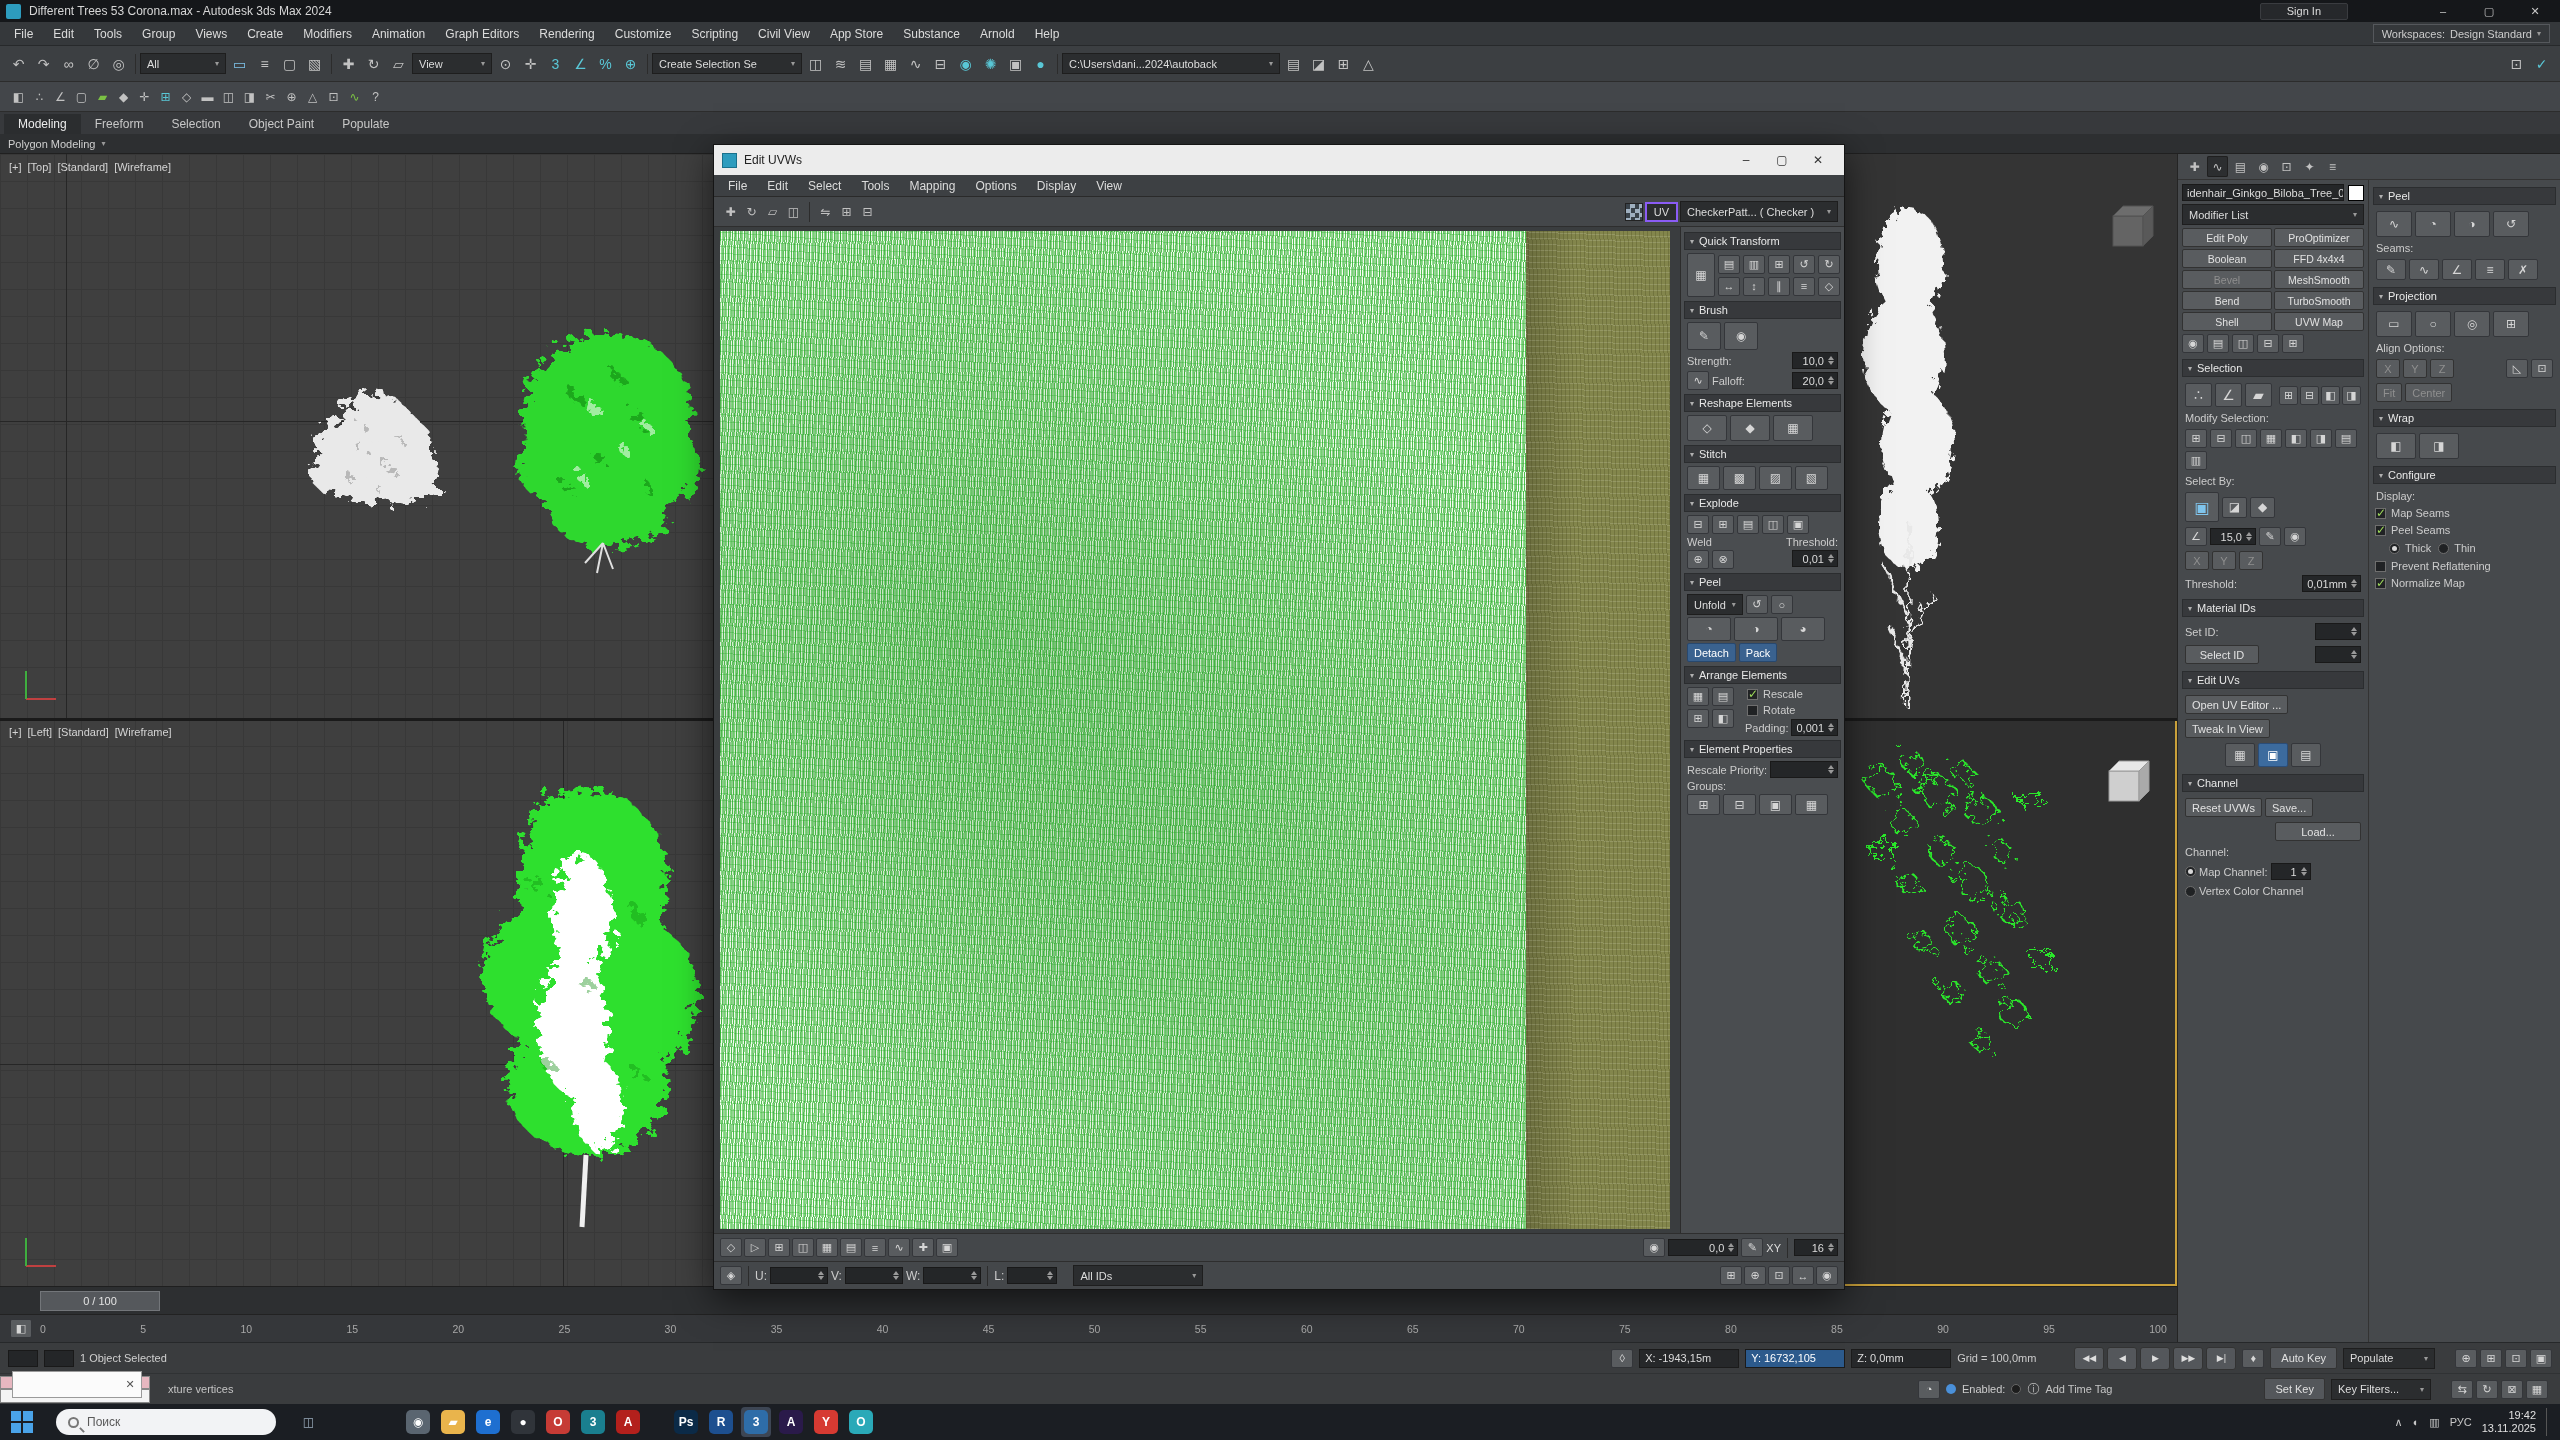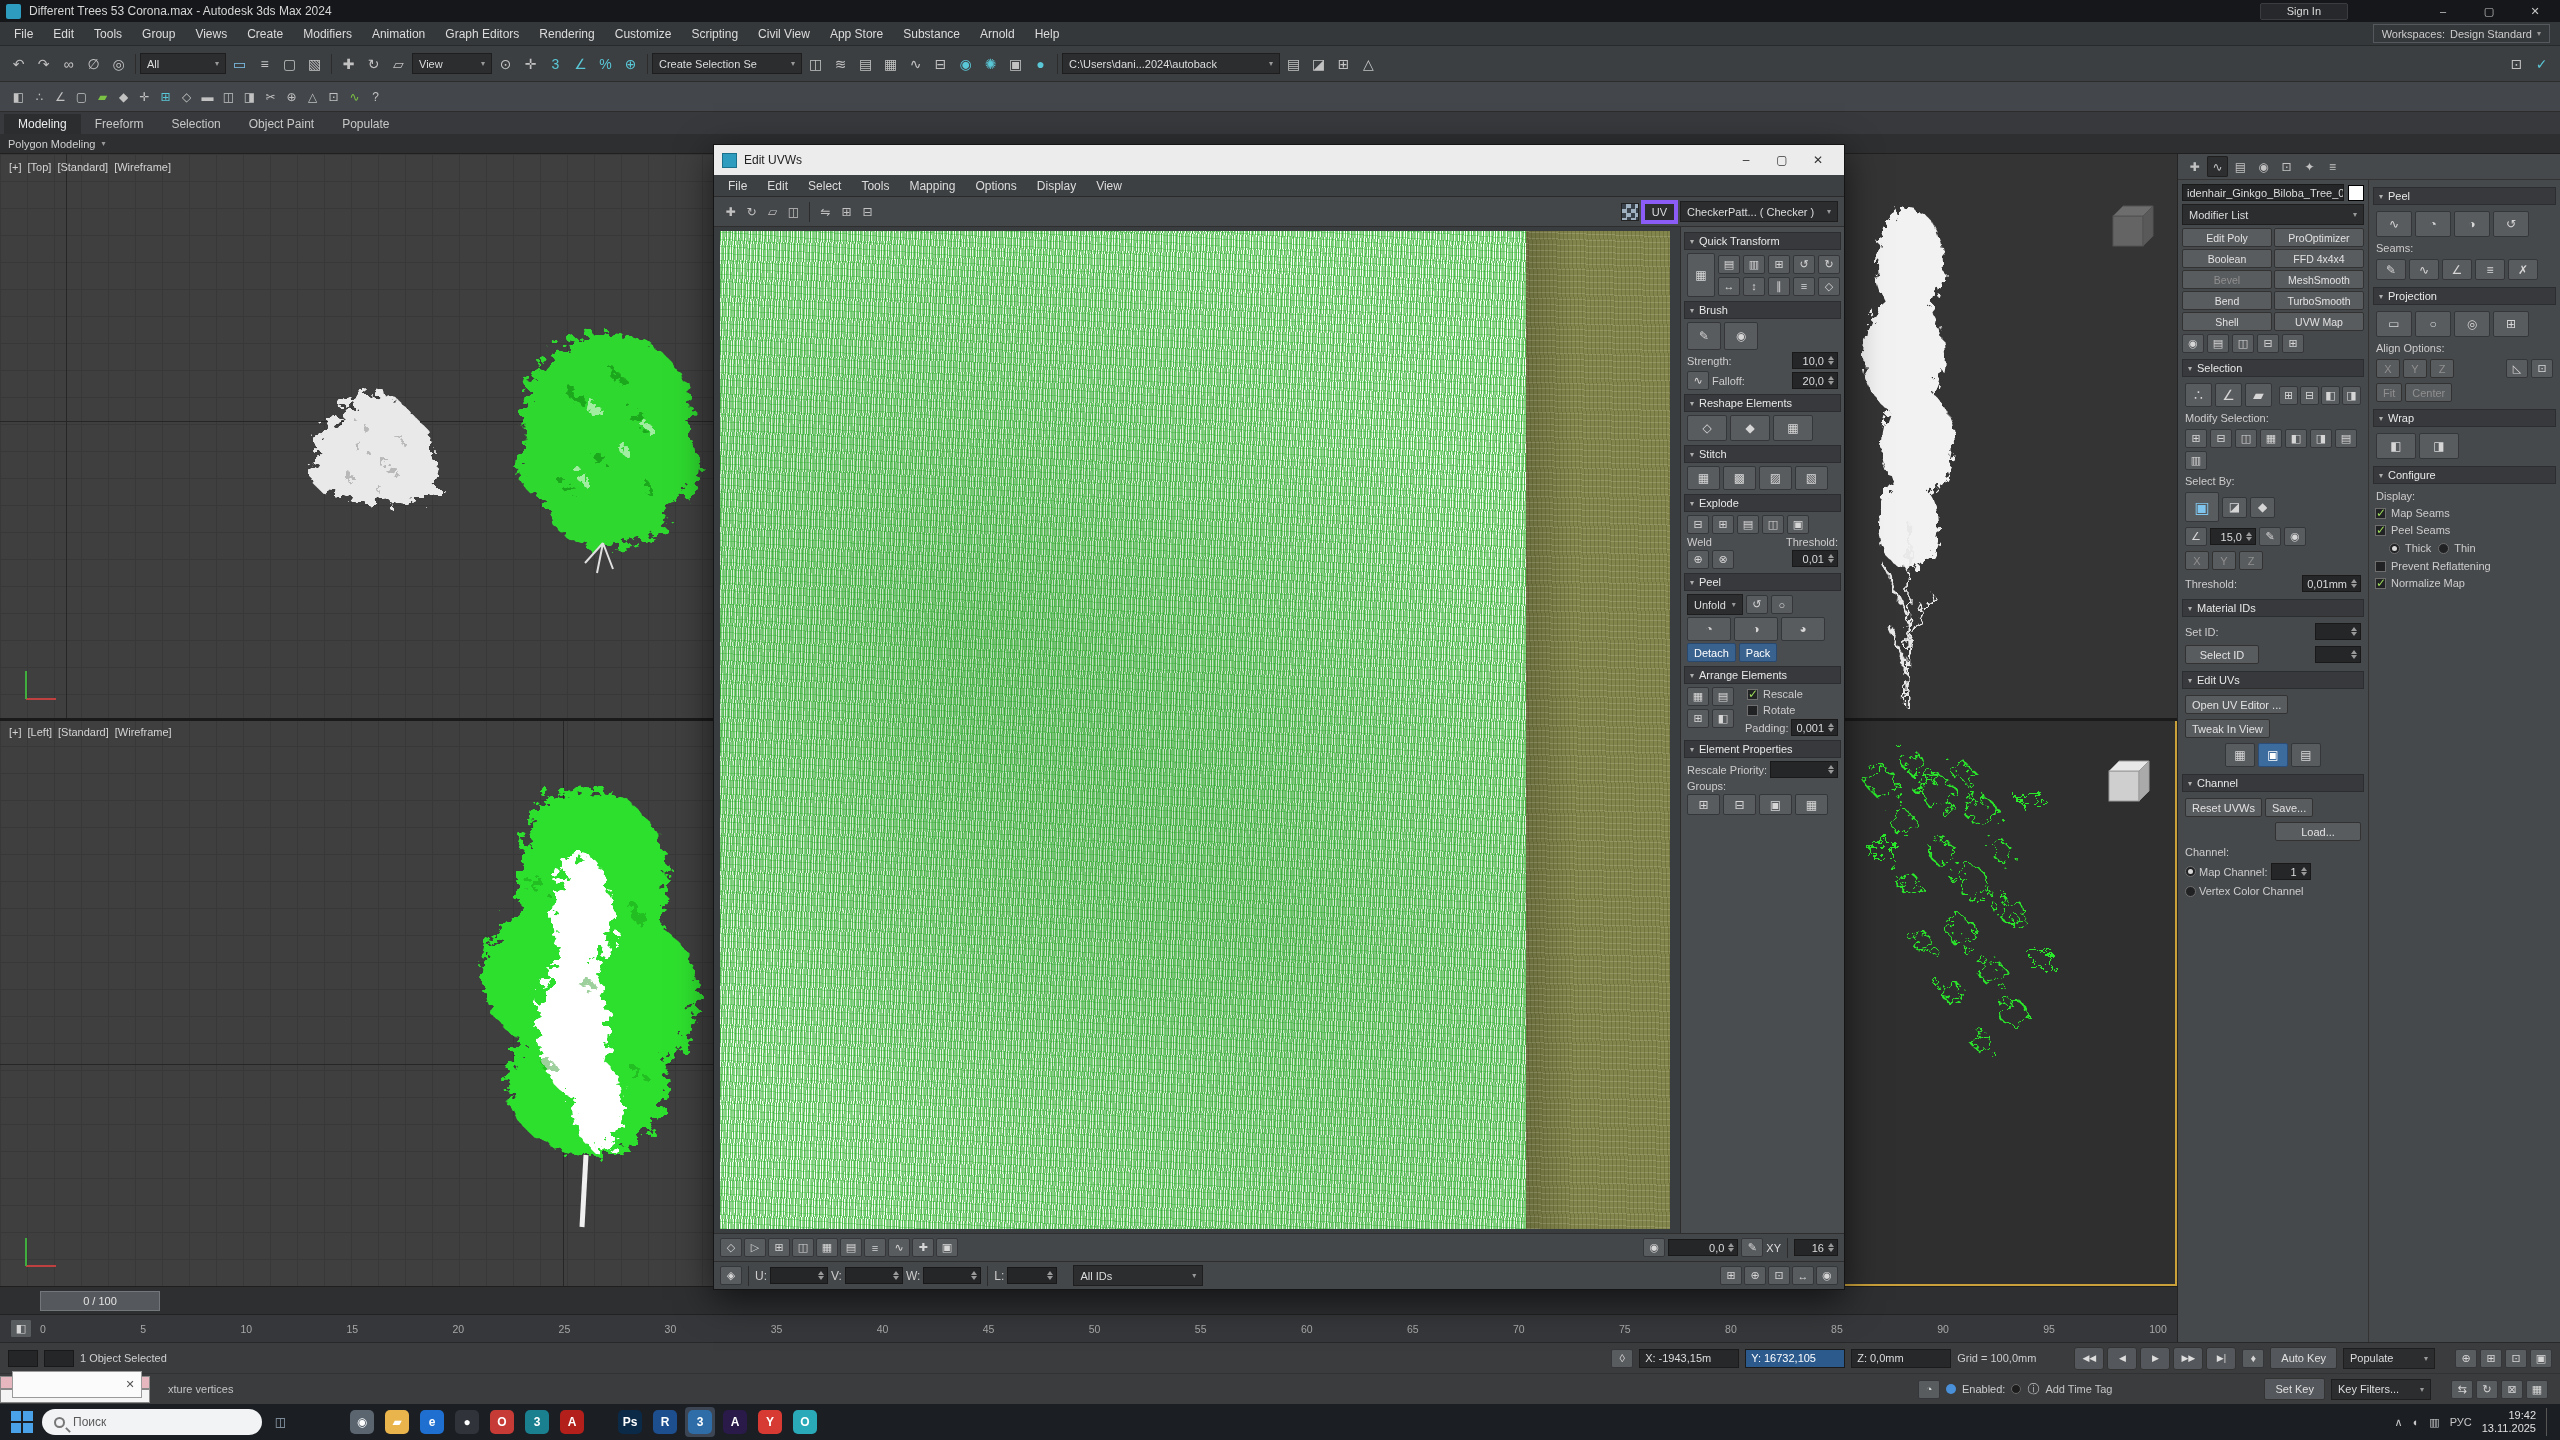--- a/index.html
+++ b/index.html
@@ -67,21 +67,21 @@
 .axline{position:absolute;background:#262626}
 
 #uvwdlg{left:713px;top:144px;width:1132px;height:1146px;background:#47494c;border:1px solid #151515;box-shadow:0 10px 34px rgba(0,0,0,.6);position:absolute;z-index:40;display:flex;flex-direction:column}
 .dlg-title{height:30px;background:#ececec;color:#222;display:flex;align-items:center;padding:0 8px;gap:7px;font-size:12px;flex:none}
 .dlg-ico{width:15px;height:15px;background:#2d9cbe;border:1px solid #19718c;flex:none}
 .dlg-btns{margin-left:auto;display:flex}
 .dlg-btns span{width:36px;height:30px;display:flex;align-items:center;justify-content:center;color:#333;font-size:12px}
 .dlg-menu{height:22px;background:#3d4043;display:flex;align-items:center;padding-left:4px;flex:none;border-bottom:1px solid #2a2a2a}
 .dlg-toolbar{height:30px;background:#44474a;display:flex;align-items:center;gap:2px;padding:0 6px;flex:none;border-bottom:1px solid #2e2e2e}
 .checker{width:18px;height:18px;background:repeating-conic-gradient(#9fb0c0 0 25%,#39424a 0 50%);background-size:9px 9px;border:1px solid #222;flex:none}
-.chip{background:#2b2d2f;border:4px solid #8b5cf6;color:#ddd;font-size:11px;padding:2px 7px;flex:none}
+.chip{background:#2b2d2f;border:2px solid #8b5cf6;color:#ddd;font-size:11px;padding:2px 7px;flex:none}
 .dlg-main{flex:1;display:flex;min-height:0}
 .uv-canvas{flex:1;background:#3a3d3f;display:flex;padding:4px 0 4px 6px}
 .uv-mess{width:84%;height:100%;background-color:#f4fbf0;background-image:radial-gradient(circle at 30% 40%,rgba(15,130,15,.25),transparent 60%),radial-gradient(circle at 70% 72%,rgba(15,130,15,.2),transparent 55%),repeating-linear-gradient(93deg,rgba(26,168,26,.55) 0 1px,transparent 1px 3px),repeating-linear-gradient(87deg,rgba(40,190,40,.5) 0 1px,transparent 1px 2px),repeating-linear-gradient(95deg,rgba(10,120,10,.35) 0 1px,transparent 1px 5px),repeating-linear-gradient(4deg,rgba(30,170,30,.3) 0 1px,transparent 1px 7px),repeating-linear-gradient(172deg,rgba(255,255,255,.5) 0 1px,transparent 1px 4px)}
 .uv-strip{width:15%;height:100%;background-color:#83864c;background-image:repeating-linear-gradient(88deg,rgba(60,60,20,.25) 0 1px,transparent 1px 4px),repeating-linear-gradient(2deg,rgba(255,255,240,.15) 0 1px,transparent 1px 6px),linear-gradient(90deg,rgba(0,0,0,.18),transparent 35%)}
 .uv-panel{width:164px;background:#4a4d50;border-left:1px solid #2c2c2c;padding:2px 3px;overflow:hidden;font-size:11px;flex:none}
 .dlg-status{height:28px;background:#44474a;border-top:1px solid #2e2e2e;display:flex;align-items:center;padding:0 6px;gap:3px;flex:none}
 
 #cmdpanel{left:2177px;top:154px;width:383px;height:1188px;background:#46494c;border-left:1px solid #242424;position:absolute;display:flex;flex-direction:column;font-size:11px}
 #cp-tabs{height:26px;display:flex;align-items:center;gap:2px;padding:0 6px;border-bottom:1px solid #333;flex:none}
 #cp-cols{flex:1;display:flex;min-height:0}
@@ -103,21 +103,21 @@
 .coordf.sel{background:#2c5a8c;color:#fff}
 .pbtn{width:30px;height:23px;background:#54575b;border:1px solid #333;border-radius:3px;color:#ddd;font-size:9px;display:flex;align-items:center;justify-content:center;flex:none}
 .akbtn{height:22px;padding:0 10px;background:#54575b;border:1px solid #333;border-radius:2px;color:#e0e0e0;font-size:11px;display:flex;align-items:center;flex:none}
 .dot{width:10px;height:10px;border-radius:50%;flex:none}
 
 #lis-pink{left:0;top:1376px;width:150px;height:13px;background:#e7b7c0;position:absolute;z-index:46;border:1px solid #888}
 #lis-white{left:0;top:1389px;width:150px;height:14px;background:#f4f4f4;position:absolute;z-index:46;border:1px solid #888}
 #lis-pop{left:12px;top:1371px;width:130px;height:27px;background:#fbfbfb;border:1px solid #9a9a9a;position:absolute;z-index:47;display:flex;align-items:center;justify-content:flex-end;padding-right:3px}
 #lis-pop span{color:#555;font-size:11px;width:16px;text-align:center}
 
-#taskbar{left:0;top:1404px;width:2560px;height:36px;background:#1b1e23;position:absolute;display:flex;align-items:center;gap:8px;padding:0 10px}
+#taskbar{left:0;top:1404px;width:2560px;height:36px;background:#1b1e23;position:absolute;display:flex;align-items:center;gap:22px;padding:0 10px}
 .start{width:24px;height:24px;display:grid;grid-template-columns:10px 10px;grid-template-rows:10px 10px;gap:2px;place-content:center}
 .start i{background:#4aa3e8;display:block}
 .searchpill{width:220px;height:26px;background:#f2f3f5;border-radius:13px;display:flex;align-items:center;gap:8px;padding:0 12px;color:#5a5a5a;font-size:12px}
 .mag{width:11px;height:11px;border:2px solid #777;border-radius:50%;position:relative;flex:none}
 .mag::after{content:"";position:absolute;width:6px;height:2px;background:#777;transform:rotate(45deg);left:9px;top:10px}
 .app{width:30px;height:30px;display:flex;align-items:center;justify-content:center;border-radius:4px}
 .app.on{background:#3d4document-invalid}
 .app.on{background:#3d4654}
 .app b{width:24px;height:24px;border-radius:5px;display:flex;align-items:center;justify-content:center;color:#fff;font-size:12px;font-weight:bold}
 .tray{margin-left:auto;display:flex;align-items:center;gap:10px;color:#c8c8c8;font-size:11px}

